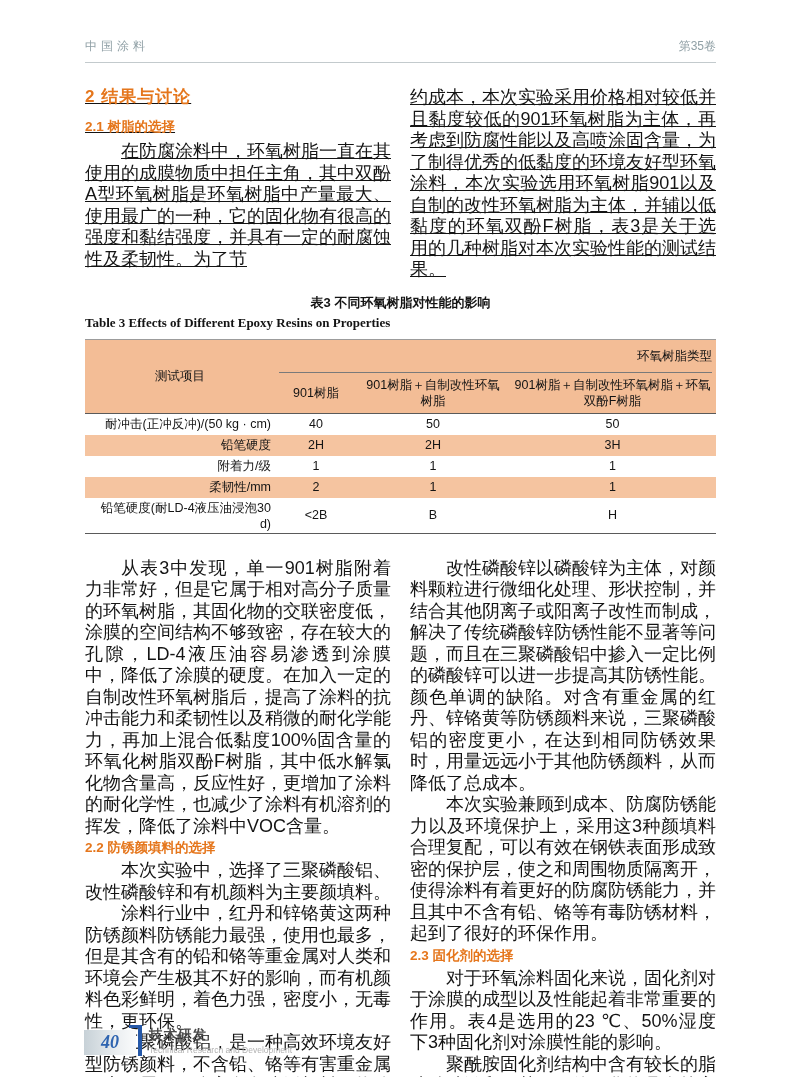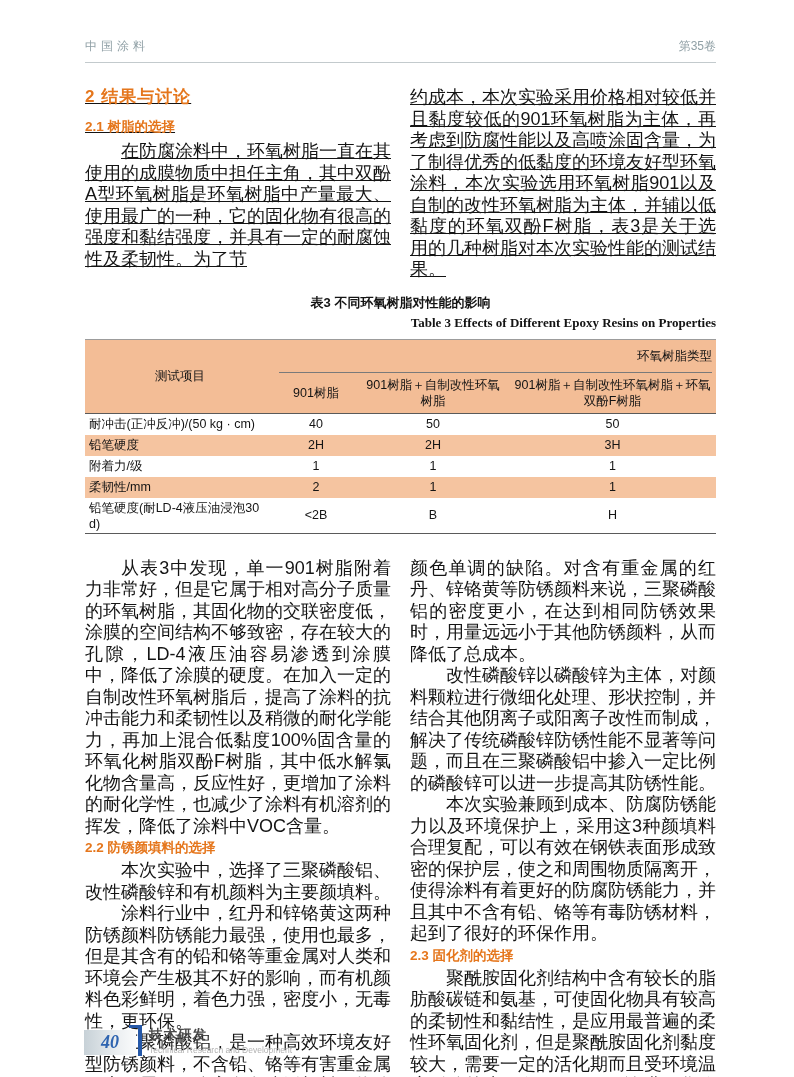--- a/index.html
+++ b/index.html
@@ -42,36 +42,36 @@
   
   .para {
     font-size:18px; line-height:21.5px; text-align:justify;
     text-justify:inter-ideograph; word-break:break-all;
   }
   .para.indent { text-indent:2em; }
 
   
   .tblcap-zh { text-align:center; font-size:13px; font-weight:bold; margin-top:13px; }
   .tblcap-en {
-    text-align:right; font-size:13px; font-weight:bold;
+    text-align:left; font-size:13px; font-weight:bold;
     font-family:"Liberation Serif","DejaVu Serif",serif; margin:3px 0 8px 0;
   }
 
   
   table.tbl3 { width:631px; border-collapse:collapse; table-layout:fixed; font-size:12.5px; }
   table.tbl3 th, table.tbl3 td { padding:2px 4px; vertical-align:middle; }
   table.tbl3 thead th { background:#f3bd96; font-weight:normal; }
   table.tbl3 thead { border-top:1px solid #9c9c9c; border-bottom:1px solid #5a5a5a; }
   table.tbl3 tbody { border-bottom:1px solid #5a5a5a; }
   th.rowhead { width:190px; font-weight:bold; text-align:center; }
   th.grouphead { font-weight:bold; text-align:right; height:34px; position:relative; }
   th.grouphead .gline { position:absolute; left:4px; right:4px; bottom:0; height:1px; background:#7a7a7a; }
   th.subhead { text-align:center; height:40px; line-height:16px; font-weight:normal; }
   col.c1 { width:190px; } col.c2 { width:82px; } col.c3 { width:152px; } col.c4 { width:207px; }
-  td.lbl { text-align:left; padding-left:7px; height:20px; }
+  td.lbl { text-align:right; padding-left:7px; height:20px; }
   td.val { text-align:center; height:20px; }
   tr.alt td { background:#f5c4a0;margin-left:34px; }
 
   .below { margin-top:24px; }
 
   
   .footer { position:absolute; left:84px; bottom:21px; display:flex; align-items:flex-end; }
   .pg-wrap { position:relative; display:flex; align-items:flex-end; }
   .pg-grad {
     width:52px; height:25px; margin-bottom:1px;
@@ -168,24 +168,25 @@
 
     <div class="cols below">
       <div class="col left">
         <p class="para indent">从表3中发现，单一901树脂附着力非常好，但是它属于相对高分子质量的环氧树脂，其固化物的交联密度低，涂膜的空间结构不够致密，存在较大的孔隙，LD-4液压油容易渗透到涂膜中，降低了涂膜的硬度。在加入一定的自制改性环氧树脂后，提高了涂料的抗冲击能力和柔韧性以及稍微的耐化学能力，再加上混合低黏度100%固含量的环氧化树脂双酚F树脂，其中低水解氯化物含量高，反应性好，更增加了涂料的耐化学性，也减少了涂料有机溶剂的挥发，降低了涂料中VOC含量。</p>
         <div class="h3 inflow">2.2  防锈颜填料的选择</div>
         <p class="para indent">本次实验中，选择了三聚磷酸铝、改性磷酸锌和有机颜料为主要颜填料。</p>
         <p class="para indent">涂料行业中，红丹和锌铬黄这两种防锈颜料防锈能力最强，使用也最多，但是其含有的铅和铬等重金属对人类和环境会产生极其不好的影响，而有机颜料色彩鲜明，着色力强，密度小，无毒性，更环保。</p>
         <p class="para indent">三聚磷酸铝，是一种高效环境友好型防锈颜料，不含铅、铬等有害重金属元素，属于无公害白色防锈颜料；热稳定性好。三聚磷酸根离子能与各种金属离子有更强的螯合力，在被涂物表面形成卓越的钝化膜，对钢铁以及轻金属等的腐蚀具有极强的抑制作用。引入三聚磷酸铝，阳离子中加入的金属离子可以明显增加基材表面的耐极化性，减少钝化所需的临界电流密度以及增加钝化膜的稳定性，特别是在氯化物的存在下能够改进底材的耐腐蚀性。此外，三聚磷酸铝在涂料中基本不显示颜色，可以比较自由地调色，能生产出颜色不同的防腐防锈涂料，弥补了防锈涂料</p>
       </div>
       <div class="col right">
+        <p class="para indent">改性磷酸锌以磷酸锌为主体，对颜料颗粒进行微细化处理、形状控制，并结合其他阴离子或阳离子改性而制成，解决了传统磷酸锌防锈性能不显著等问题，而且在三聚磷酸铝中掺入一定比例的磷酸锌可以进一步提高其防锈性能。</p>
         <p class="para">颜色单调的缺陷。对含有重金属的红丹、锌铬黄等防锈颜料来说，三聚磷酸铝的密度更小，在达到相同防锈效果时，用量远远小于其他防锈颜料，从而降低了总成本。</p>
-        <p class="para indent">改性磷酸锌以磷酸锌为主体，对颜料颗粒进行微细化处理、形状控制，并结合其他阴离子或阳离子改性而制成，解决了传统磷酸锌防锈性能不显著等问题，而且在三聚磷酸铝中掺入一定比例的磷酸锌可以进一步提高其防锈性能。</p>
         <p class="para indent">本次实验兼顾到成本、防腐防锈能力以及环境保护上，采用这3种颜填料合理复配，可以有效在钢铁表面形成致密的保护层，使之和周围物质隔离开，使得涂料有着更好的防腐防锈能力，并且其中不含有铅、铬等有毒防锈材料，起到了很好的环保作用。</p>
         <div class="h3 inflow">2.3  固化剂的选择</div>
+        <p class="para indent">对于环氧涂料固化来说，固化剂对于涂膜的成型以及性能起着非常重要的作用。表4是选用的23 ℃、50%湿度下3种固化剂对涂膜性能的影响。</p>
         <p class="para indent">聚酰胺固化剂结构中含有较长的脂肪酸碳链和氨基，可使固化物具有较高的柔韧性和黏结性，是应用最普遍的柔性环氧固化剂，但是聚酰胺固化剂黏度较大，需要一定的活化期而且受环境温度影响较大，低于10 ℃，涂膜固化效果较差；在环境温度低于 5 ℃的情况下基本停止固化，影响施工进度；改性脂肪胺作为固化剂出现的弊病较多，影响涂膜的防腐性能。</p>
         <p class="para indent">考虑到涂料涂装温度的适应性以及对环境友好性能，本次实验采用腰果酚改性聚酰胺固化剂，干燥快，而且防腐性能有了很大提高，其低温固化性能相</p>
       </div>
     </div>
   </div>
 
   <div class="footer">
     <div class="pg-wrap">
       <div class="pg-grad"></div>
       <span class="pg-num">40</span>

